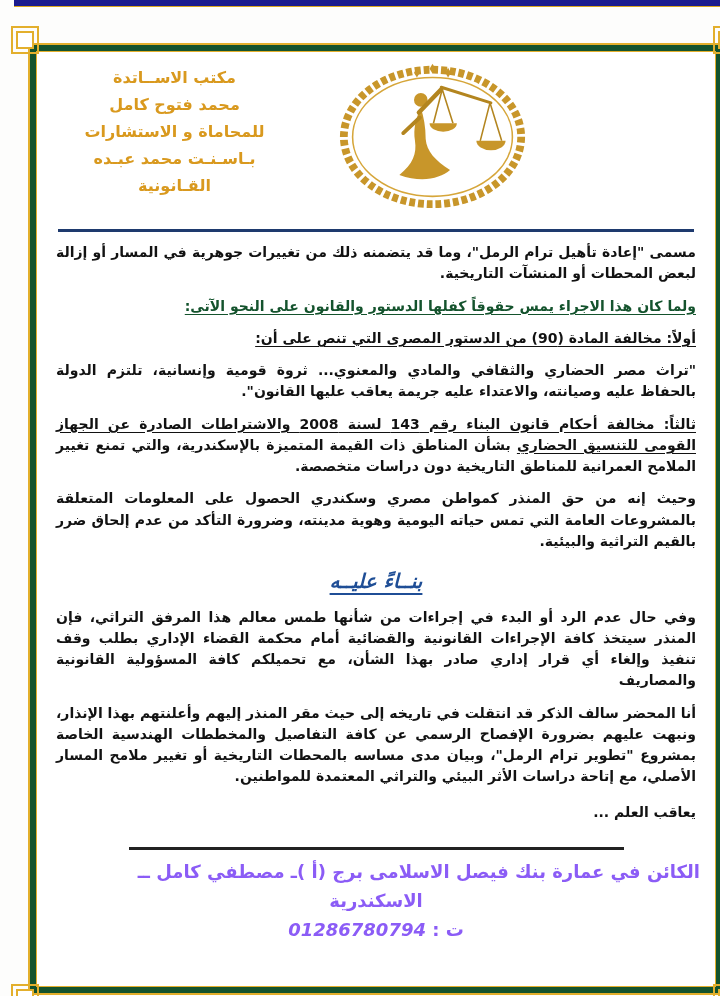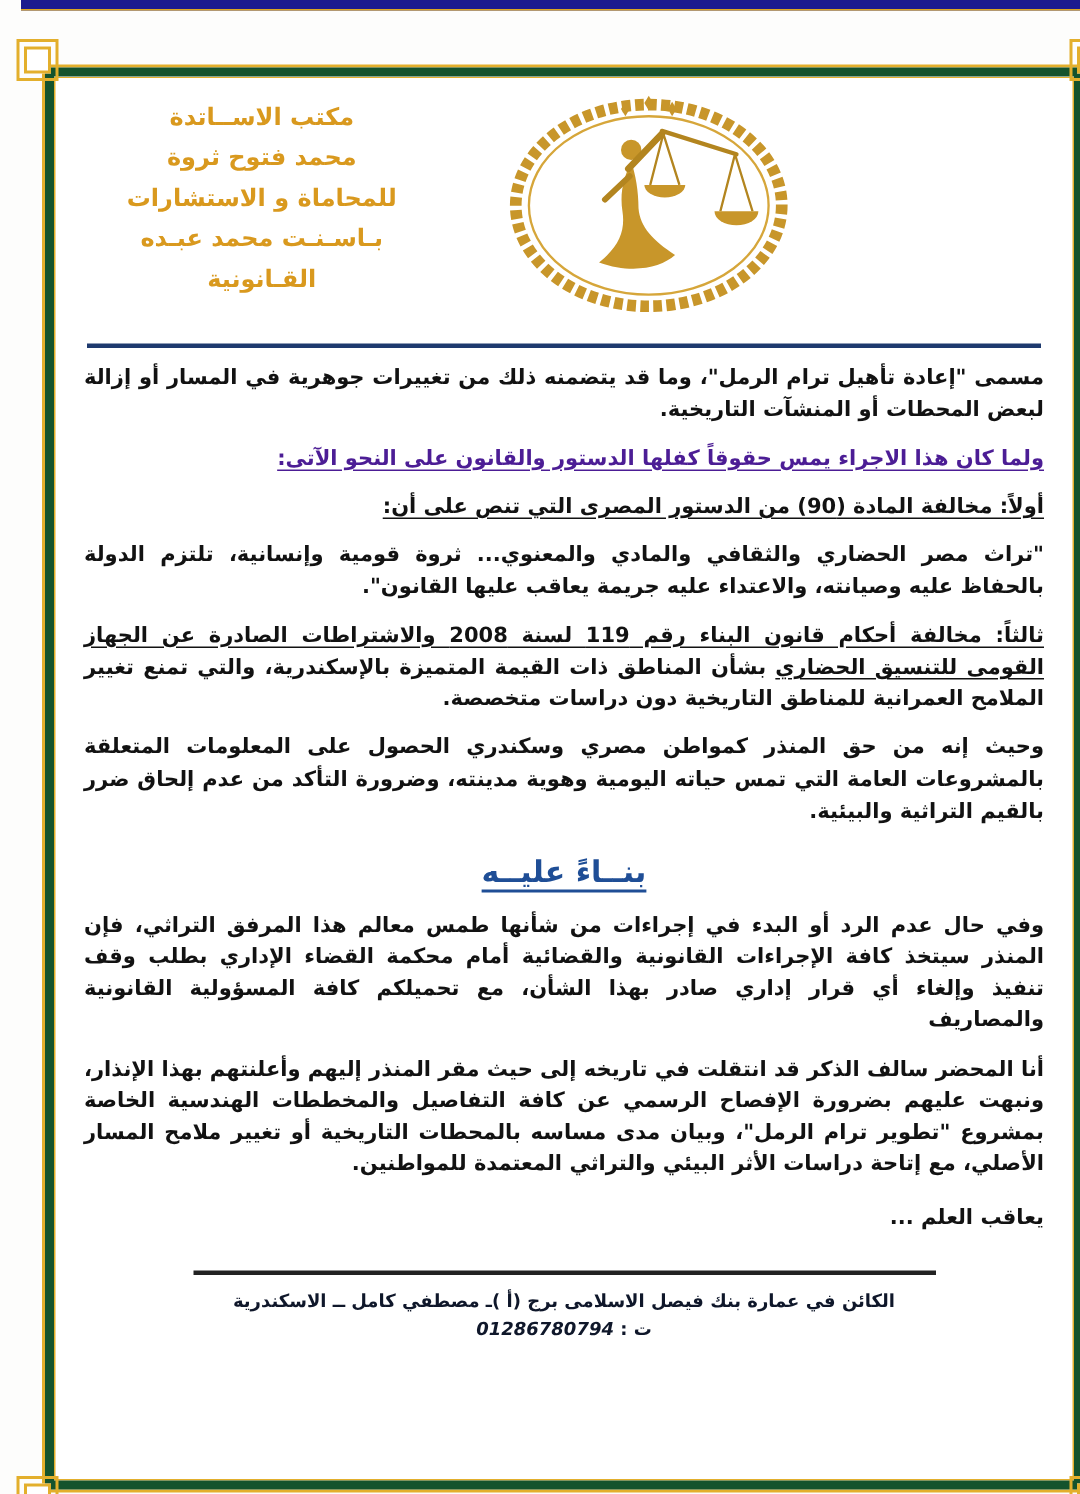--- a/index.html
+++ b/index.html
@@ -32,52 +32,52 @@
     color:#d9991e;font-weight:700;font-size:16px;line-height:1.68;
   }
   .logo-wrap{width:195px;height:152px;margin-right:18px;margin-top:2px;}
   .header-divider{height:3px;background:#1e3a6e;margin:14px 6px 0 6px;}
 
   
   .main{margin:10px 4px 0 4px;font-size:14px;font-weight:700;color:#121212;
         line-height:1.52;text-align:justify;text-align-last:right;}
   .main p{margin:0 0 11px 0;}
   .u{text-decoration:underline;text-underline-offset:3px;}
-  .blue{color:#4c1d95;}
+  .blue{color:#14532d;}
   .heading-binaa{
-    text-align:center;text-align-last:center;color:#1f4e96;
+    text-align:center;text-align-last:center;color:#1f4e96;font-style:italic;
     font-size:20px;margin:14px 0 10px 0 !important;
   }
   .heading-binaa span{text-decoration:underline;text-underline-offset:5px;}
   .closing{margin-top:14px !important;}
 
   
   .footer-divider{height:3px;background:#222;width:495px;margin:24px auto 8px auto;}
   .footer{
-    text-align:center;text-align-last:center;color:#0f172a;font-weight:700;font-size:12px;line-height:1.6;
+    text-align:right;text-align-last:center;color:#8b5cf6;font-weight:700;font-size:18px;line-height:1.6;
   }
   .footer .phone-number{font-style:italic;direction:ltr;unicode-bidi:embed;margin-top:44px;}
 </style>
 </head>
 <body>
 
 <div class="top-strip"></div>
 
 <div class="frame">
   <div class="knot tl"></div>
   <div class="knot tr"></div>
   <div class="knot bl"></div>
   <div class="knot br"></div>
 
   <div class="content">
 
     <div class="header">
       <div class="letterhead">
         <div>مكتب الاســاتدة</div>
-        <div>محمد فتوح ثروة</div>
+        <div>محمد فتوح كامل</div>
         <div>للمحاماة و الاستشارات</div>
         <div>بـاسـنـت محمد عبـده</div>
         <div>القـانونية</div>
       </div>
       <div class="logo-wrap">
         <svg width="195" height="152" viewBox="0 0 200 156" xmlns="http://www.w3.org/2000/svg">
 
           <ellipse cx="100" cy="80" rx="91" ry="69" fill="none" stroke="#c8962a" stroke-width="8" stroke-dasharray="6 3"></ellipse>
           <ellipse cx="100" cy="80" rx="82" ry="61" fill="none" stroke="#d6a63a" stroke-width="1.6"></ellipse>
 
@@ -106,21 +106,21 @@
     <div class="main">
       <p>مسمى "إعادة تأهيل ترام الرمل"، وما قد يتضمنه ذلك من تغييرات جوهرية في المسار أو إزالة لبعض المحطات أو المنشآت التاريخية.</p>
 
       <p><span class="blue u">ولما كان هذا الاجراء يمس حقوقاً كفلها الدستور والقانون على النحو الآتى:</span></p>
 
       <p><span class="u">أولاً: مخالفة المادة (90) من الدستور المصرى التي تنص على أن:</span></p>
 
       <p>"تراث مصر الحضاري والثقافي والمادي والمعنوي... ثروة قومية وإنسانية، تلتزم الدولة بالحفاظ عليه وصيانته، والاعتداء عليه جريمة يعاقب عليها القانون".</p>
 
 
-      <p><span class="u">ثالثاً: مخالفة أحكام قانون البناء رقم 119 لسنة 2008 والاشتراطات الصادرة عن الجهاز القومى للتنسيق الحضاري</span><span> بشأن المناطق ذات القيمة المتميزة بالإسكندرية، والتي تمنع تغيير الملامح العمرانية للمناطق التاريخية دون دراسات متخصصة.</span></p>
+      <p><span class="u">ثالثاً: مخالفة أحكام قانون البناء رقم 143 لسنة 2008 والاشتراطات الصادرة عن الجهاز القومى للتنسيق الحضاري</span><span> بشأن المناطق ذات القيمة المتميزة بالإسكندرية، والتي تمنع تغيير الملامح العمرانية للمناطق التاريخية دون دراسات متخصصة.</span></p>
 
       <p>وحيث إنه من حق المنذر كمواطن مصري وسكندري الحصول على المعلومات المتعلقة بالمشروعات العامة التي تمس حياته اليومية وهوية مدينته، وضرورة التأكد من عدم إلحاق ضرر بالقيم التراثية والبيئية.</p>
 
       <p class="heading-binaa"><span>بنــاءً عليــه</span></p>
 
       <p>وفي حال عدم الرد أو البدء في إجراءات من شأنها طمس معالم هذا المرفق التراثي، فإن المنذر سيتخذ كافة الإجراءات القانونية والقضائية أمام محكمة القضاء الإداري بطلب وقف تنفيذ وإلغاء أي قرار إداري صادر بهذا الشأن، مع تحميلكم كافة المسؤولية القانونية والمصاريف</p>
 
       <p>أنا المحضر سالف الذكر قد انتقلت في تاريخه إلى حيث مقر المنذر إليهم وأعلنتهم بهذا الإنذار، ونبهت عليهم بضرورة الإفصاح الرسمي عن كافة التفاصيل والمخططات الهندسية الخاصة بمشروع "تطوير ترام الرمل"، وبيان مدى مساسه بالمحطات التاريخية أو تغيير ملامح المسار الأصلي، مع إتاحة دراسات الأثر البيئي والتراثي المعتمدة للمواطنين.</p>
 
       <p class="closing">يعاقب العلم ...</p>

